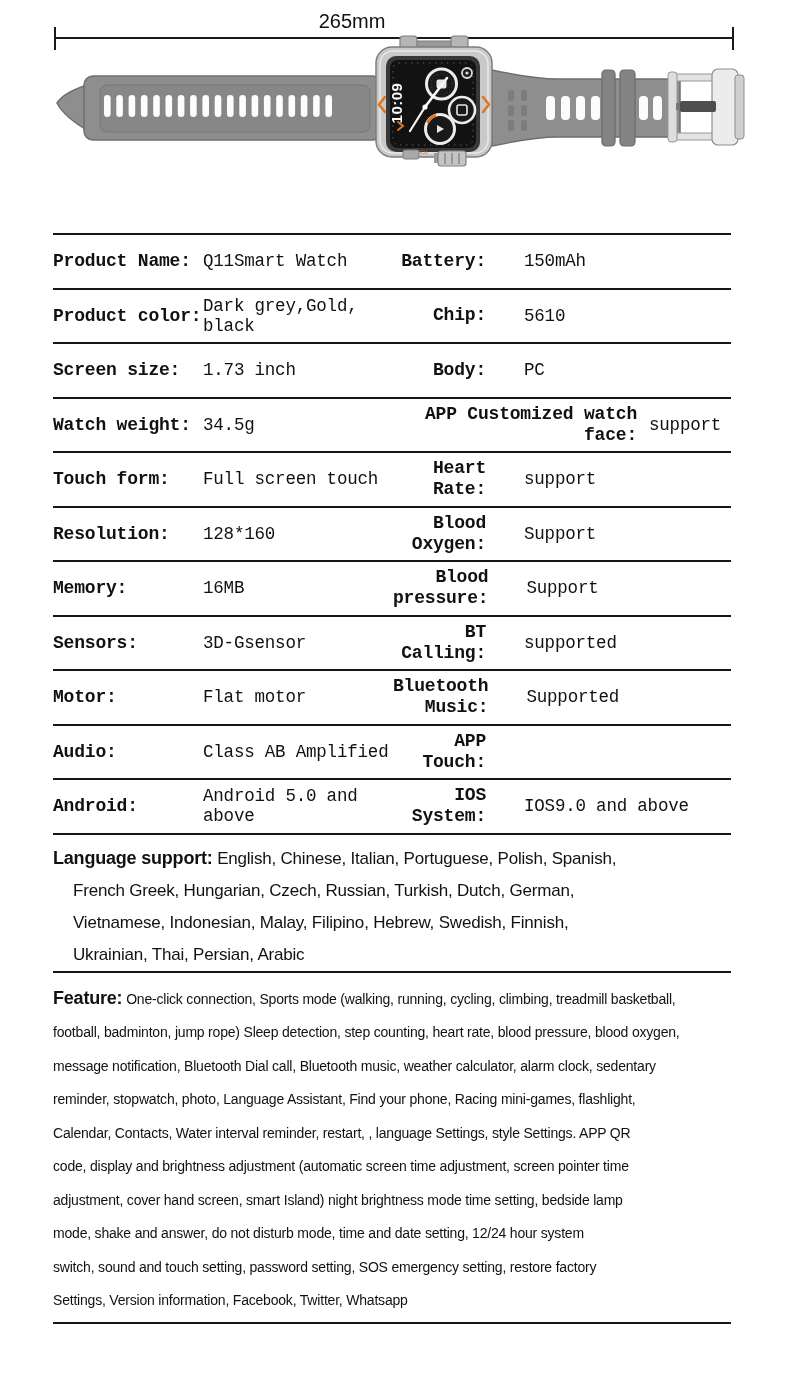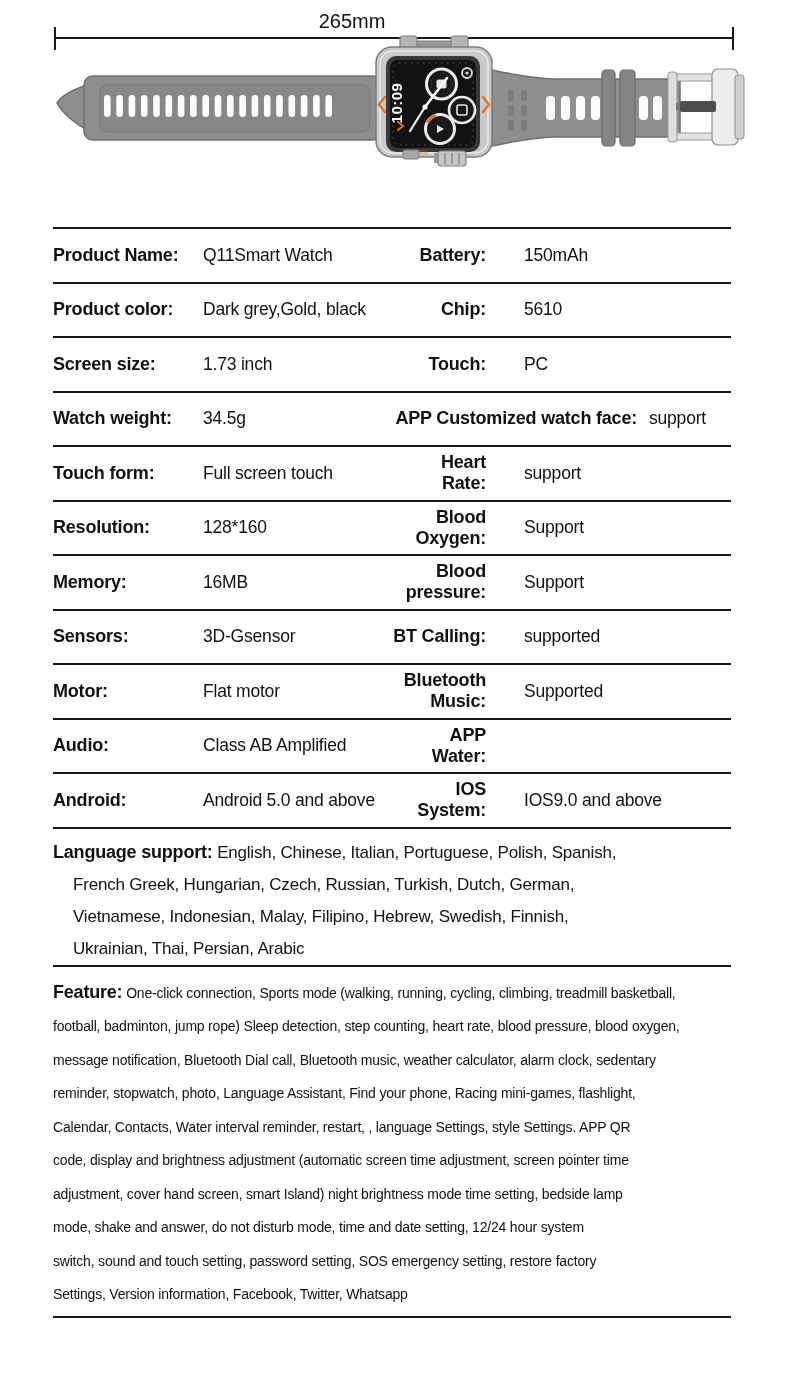--- a/index.html
+++ b/index.html
@@ -4,21 +4,21 @@
 <style>
   html,body { margin:0; padding:0; }
   body {
     width:790px; height:1381px;
     background:#ffffff; color:#111;
     font-family:"Liberation Sans", sans-serif;
     overflow:hidden;
   }
   .watch-figure { position:relative; width:790px; height:215px; }
   .sheet { margin-left:53px; width:678px; }
-  .spec-table { border-top:2px solid #161616; margin-top:12px; }
+  .spec-table { border-top:2px solid #161616; margin-top:18px;font-family:Liberation Mono, monospace; }
   .spec-row {
     display:grid;
     grid-template-columns:150px 190px 1fr 215px;
     align-items:center;
     height:52.5px;
     border-bottom:2px solid #161616;
     letter-spacing:-0.2px;
   }
   .spec-row.wide { grid-template-columns:150px 190px 1fr 82px; }
   .spec-label, .spec-label2 { font-weight:bold; font-size:18px; }
@@ -183,21 +183,21 @@
       </div>
       <div class="spec-row">
         <div class="spec-label">Product color:</div>
         <div class="spec-value">Dark grey,Gold, black</div>
         <div class="spec-label2">Chip:</div>
         <div class="spec-value2">5610</div>
       </div>
       <div class="spec-row">
         <div class="spec-label">Screen size:</div>
         <div class="spec-value">1.73 inch</div>
-        <div class="spec-label2">Touch:</div>
+        <div class="spec-label2">Body:</div>
         <div class="spec-value2">PC</div>
       </div>
       <div class="spec-row wide">
         <div class="spec-label">Watch weight:</div>
         <div class="spec-value">34.5g</div>
         <div class="spec-label2">APP Customized watch face:</div>
         <div class="spec-value2">support</div>
       </div>
       <div class="spec-row">
         <div class="spec-label">Touch form:</div>
@@ -226,21 +226,21 @@
       <div class="spec-row">
         <div class="spec-label">Motor:</div>
         <div class="spec-value">Flat motor</div>
         <div class="spec-label2">Bluetooth
 Music:</div>
         <div class="spec-value2">Supported</div>
       </div>
       <div class="spec-row">
         <div class="spec-label">Audio:</div>
         <div class="spec-value">Class AB Amplified</div>
-        <div class="spec-label2">APP Water:</div>
+        <div class="spec-label2">APP Touch:</div>
       </div>
       <div class="spec-row">
         <div class="spec-label">Android:</div>
         <div class="spec-value">Android 5.0 and above</div>
         <div class="spec-label2">IOS System:</div>
         <div class="spec-value2">IOS9.0 and above</div>
       </div>
     </div>
 
   <div class="lang-block">

